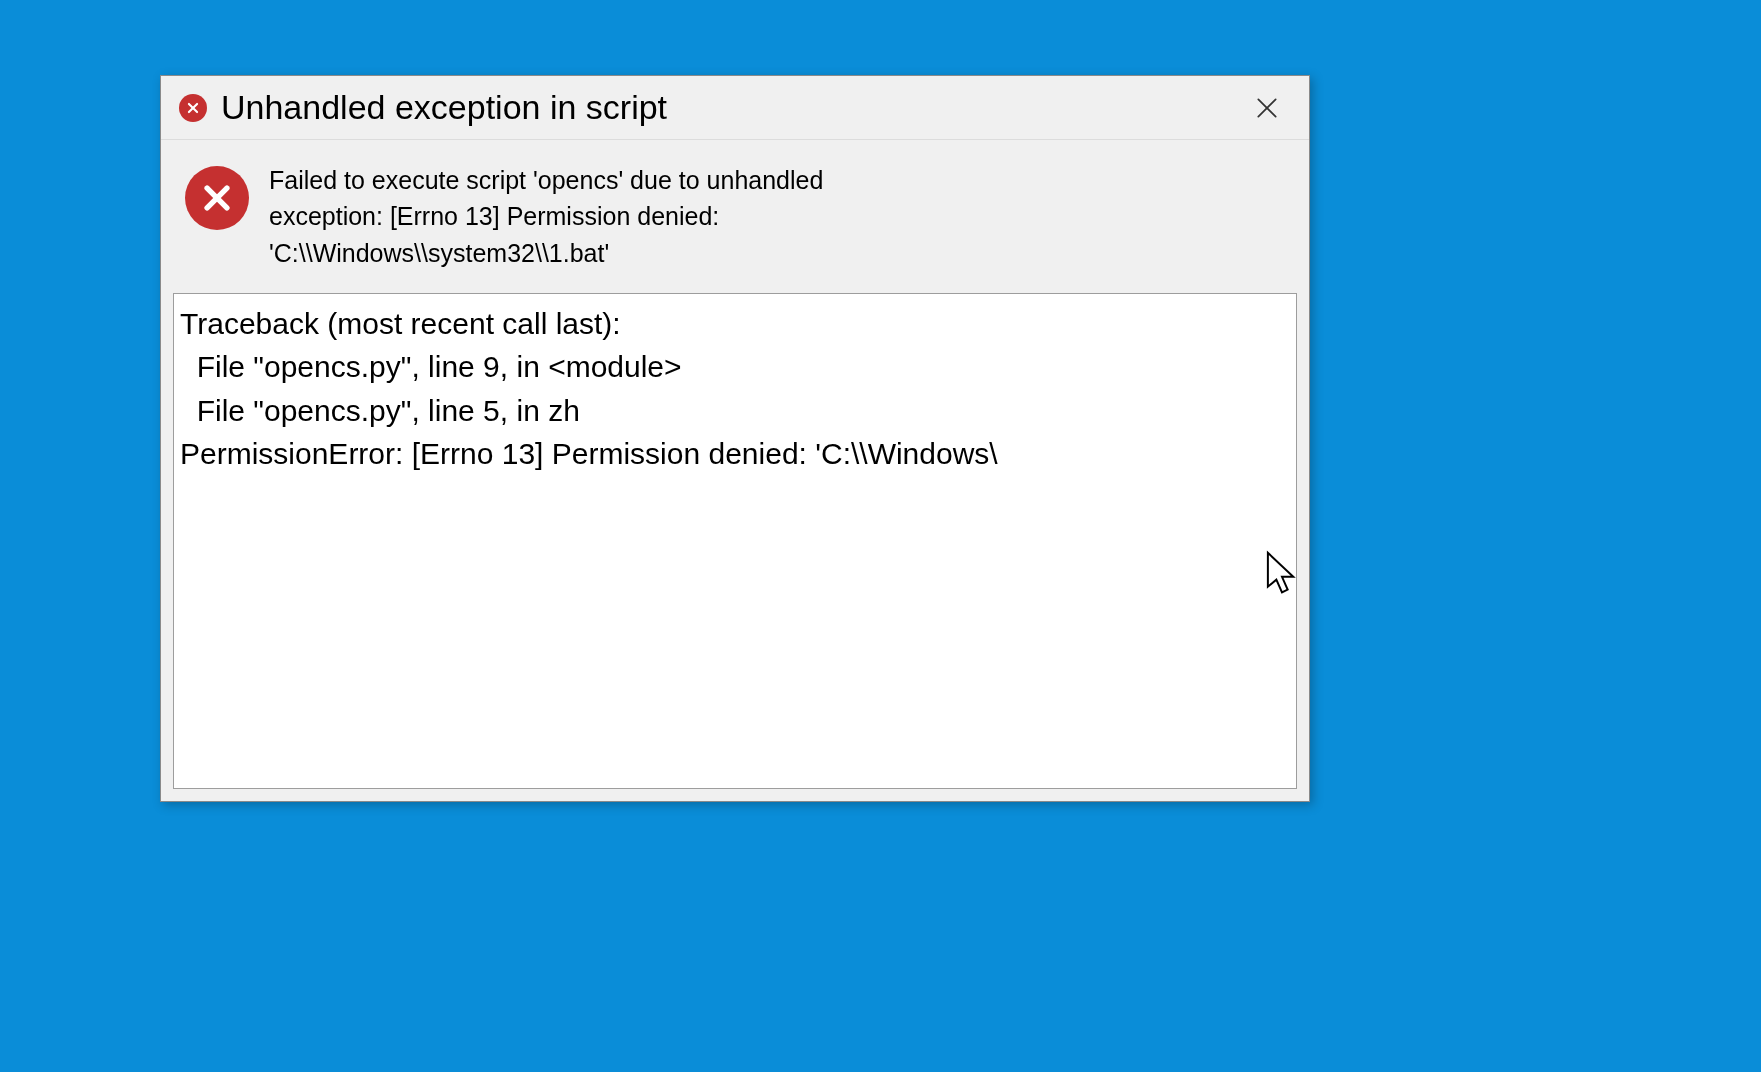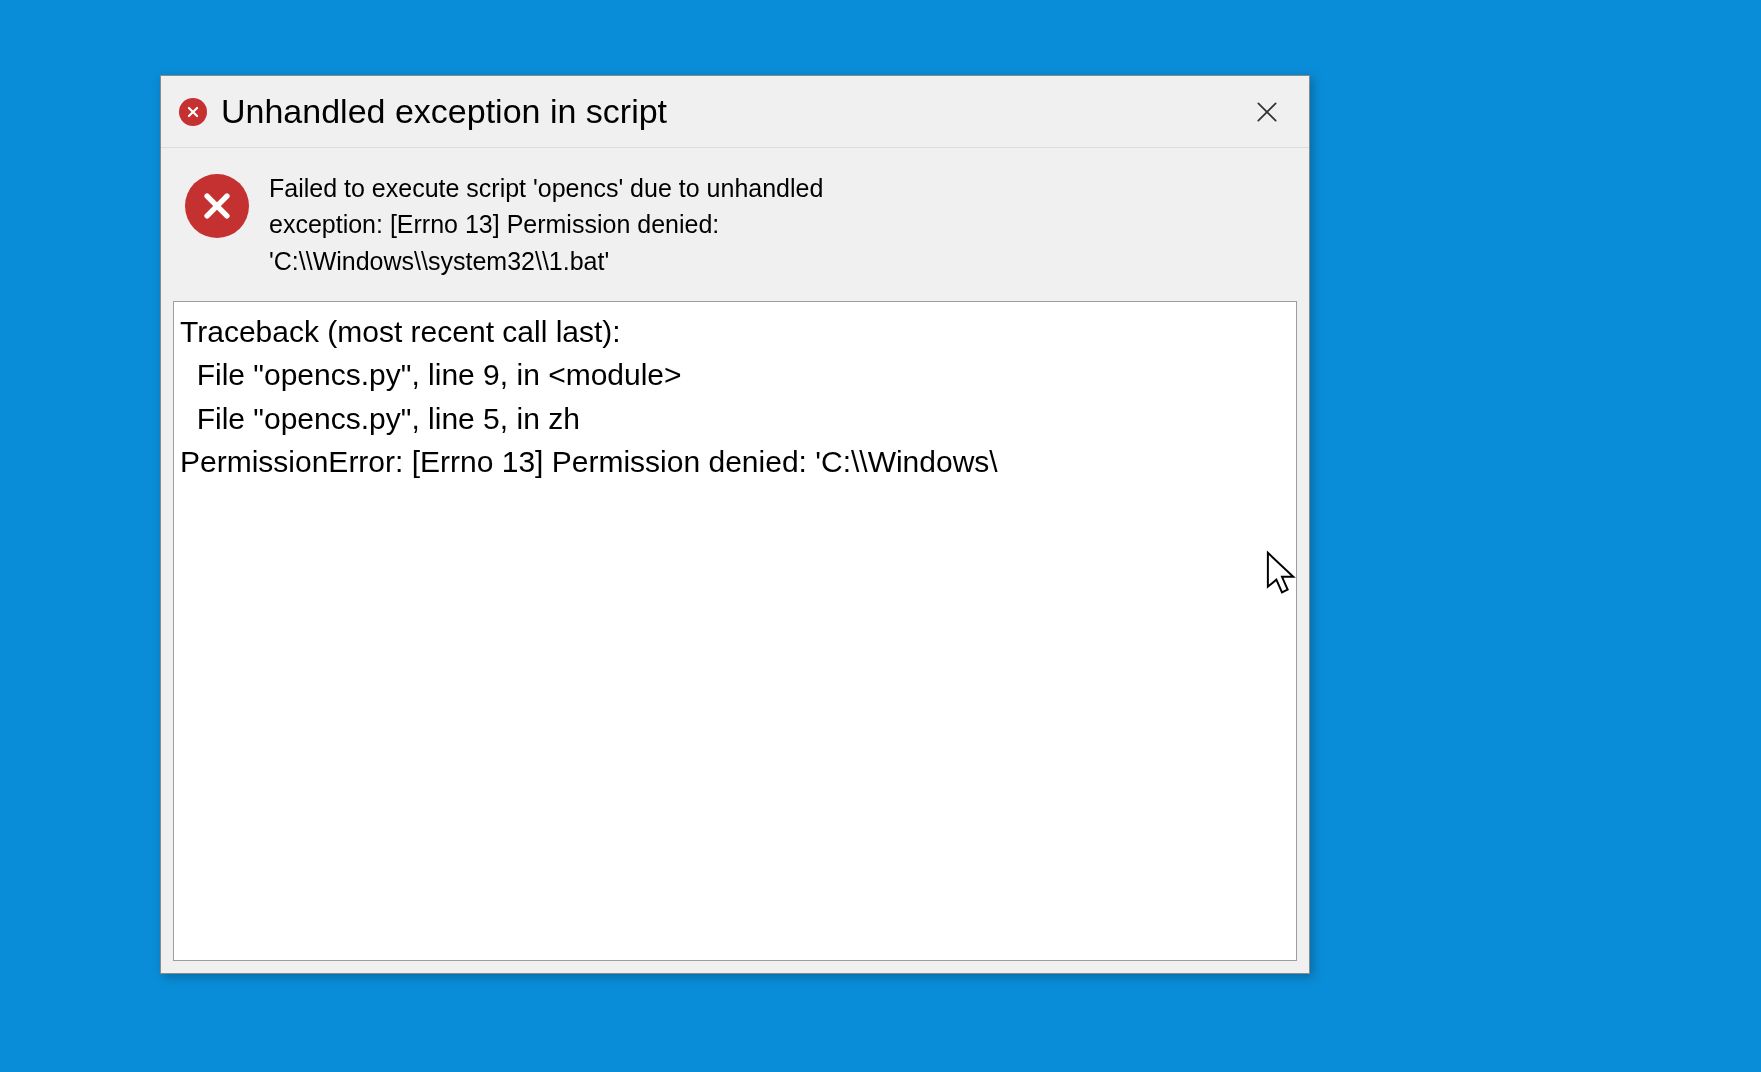--- a/index.html
+++ b/index.html
@@ -18,21 +18,21 @@
     .dialog {
       position: absolute;
       left: 160px;
       top: 75px;
       width: 1150px;
       background: #f0f0f0;
       border: 1px solid #8a8a8a;
       box-shadow: 3px 3px 10px rgba(0,0,0,0.25);
     }
     .titlebar {
-      height: 72px;
+      height: 64px;
       display: flex;
       align-items: center;
       padding: 0 18px;
       background: #f0f0f0;
       border-bottom: 1px solid #dcdcdc;
       position: relative;
     }
     .titlebar-icon {
       width: 28px;
       height: 28px;
@@ -105,21 +105,21 @@
       border: 1px solid #9d9d9d;
       background: #ffffff;
       padding: 8px 6px;
       font-size: 30px;
       line-height: 1.45;
       color: #000;
       font-family: "Microsoft YaHei", "Segoe UI", Tahoma, sans-serif;
       white-space: pre;
       overflow-x: hidden;
       overflow-y: auto;
-      height: 660px;
+      height: 496px;
       position: relative;
     }
     .traceback::-webkit-scrollbar {
       width: 24px;
     }
     .traceback::-webkit-scrollbar-track {
       background: #f0f0f0;
     }
     .traceback::-webkit-scrollbar-thumb {
       background: #c0c0c0;

